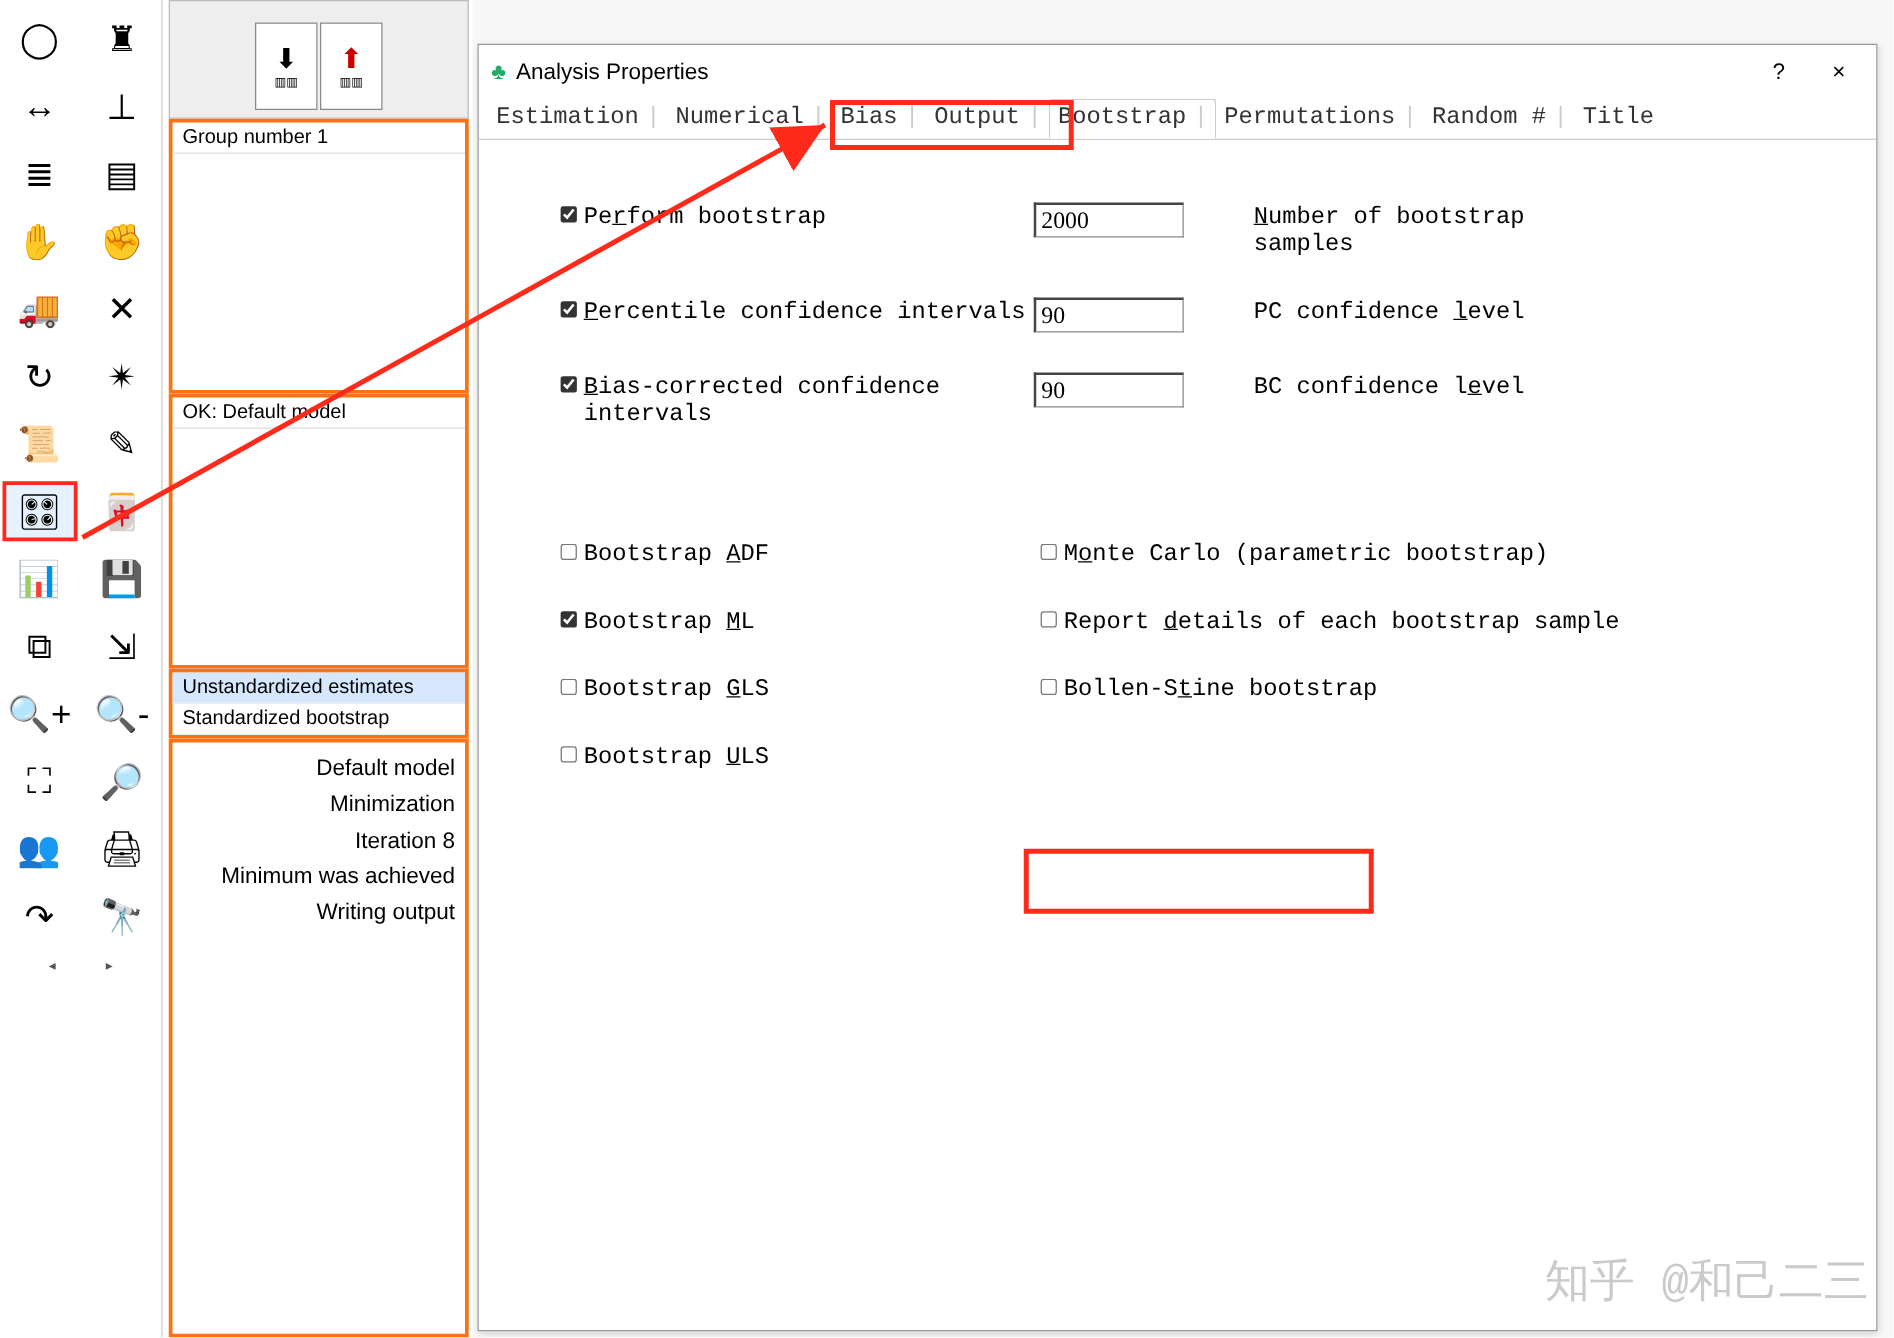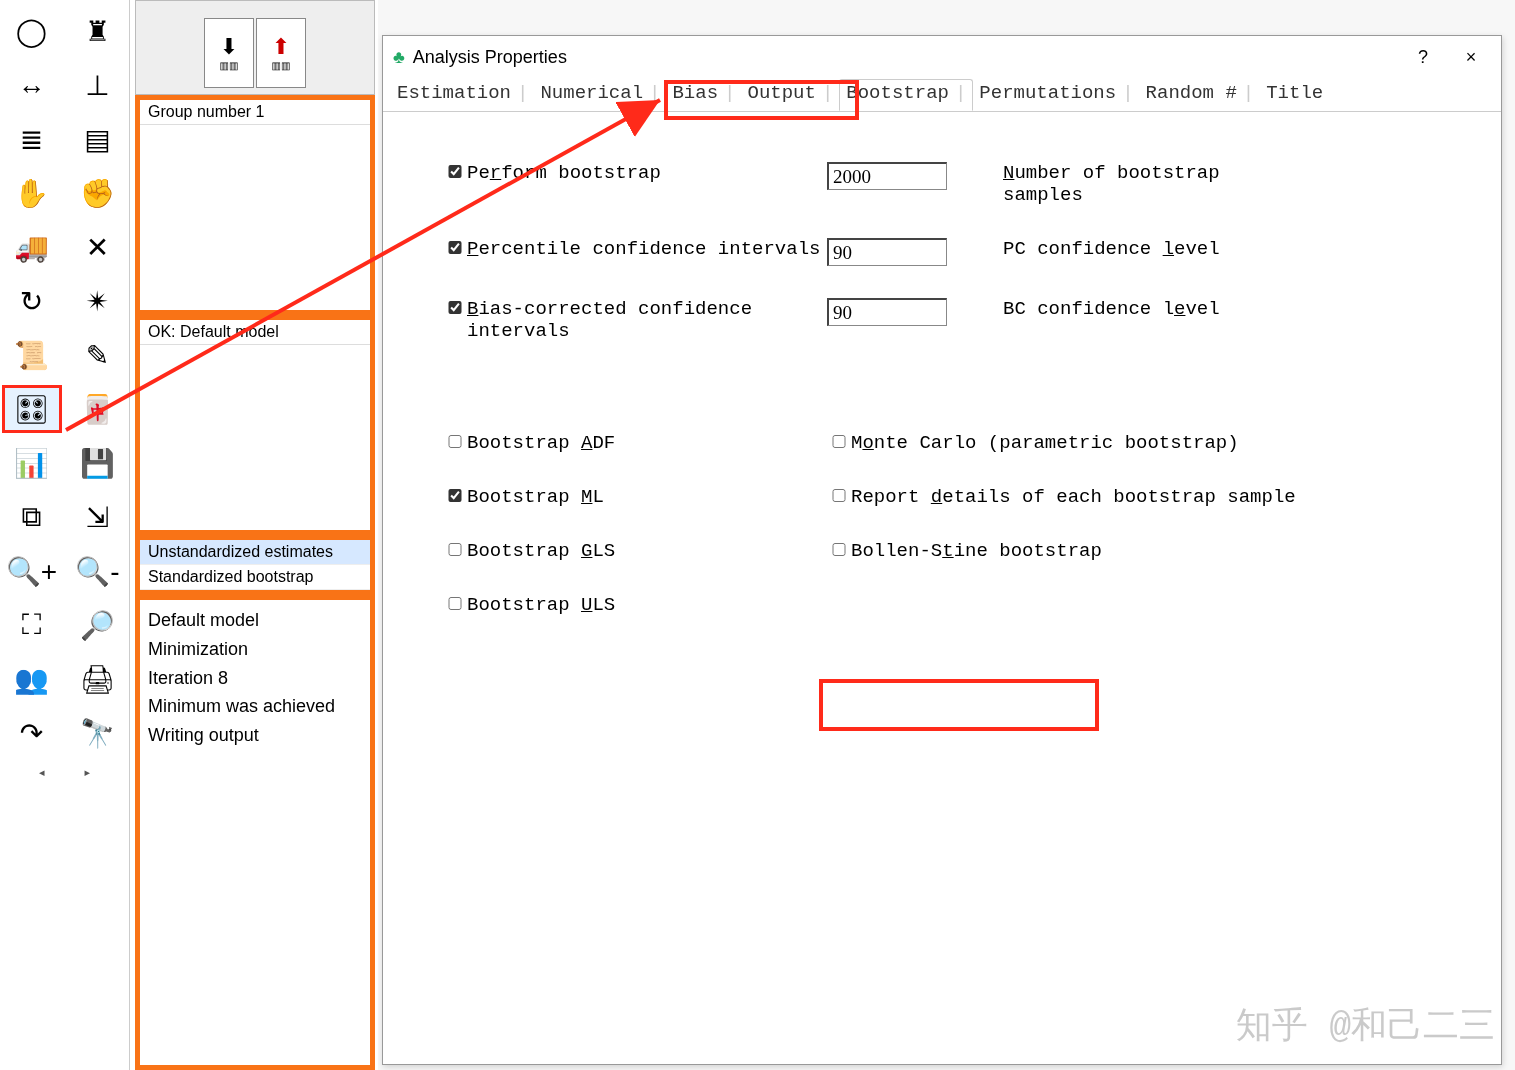--- a/index.html
+++ b/index.html
@@ -64,21 +64,21 @@
     padding-top: 10px;
   }
   .thumb {
     width: 50px; height: 70px;
     border: 1px solid #888;
     background: #fff;
     display:flex; flex-direction:column; align-items:center; justify-content:center;
     font-size:22px;
   }
   .panel {
-    border: 5px solid #f97316;
+    border: 3px solid #f97316;
     background: #fff;
     flex: 0 0 auto;
     overflow: hidden;
   }
   .panel-header {
     font-size: 16px;
     padding: 3px 8px;
     border-bottom: 1px solid #ddd;
   }
   .group-panel { height: 220px; }
@@ -86,20 +86,21 @@
   .est-panel .row {
     padding: 3px 8px; font-size: 16px; border-bottom: 1px solid #eee;
     cursor: pointer;
   }
   .est-panel .row.selected { background: #d6e8ff; }
   .log-panel {
     flex: 1;
     font-size: 18px;
     padding: 6px 8px;
     line-height: 1.6;
+    text-align: right;
   }
   .log-panel div { white-space: nowrap; }
 
   
   .canvas {
     position: absolute;
     left: 378px; top: 0; right: 0; bottom: 0;
     background: #f7f7f7;
   }
 

